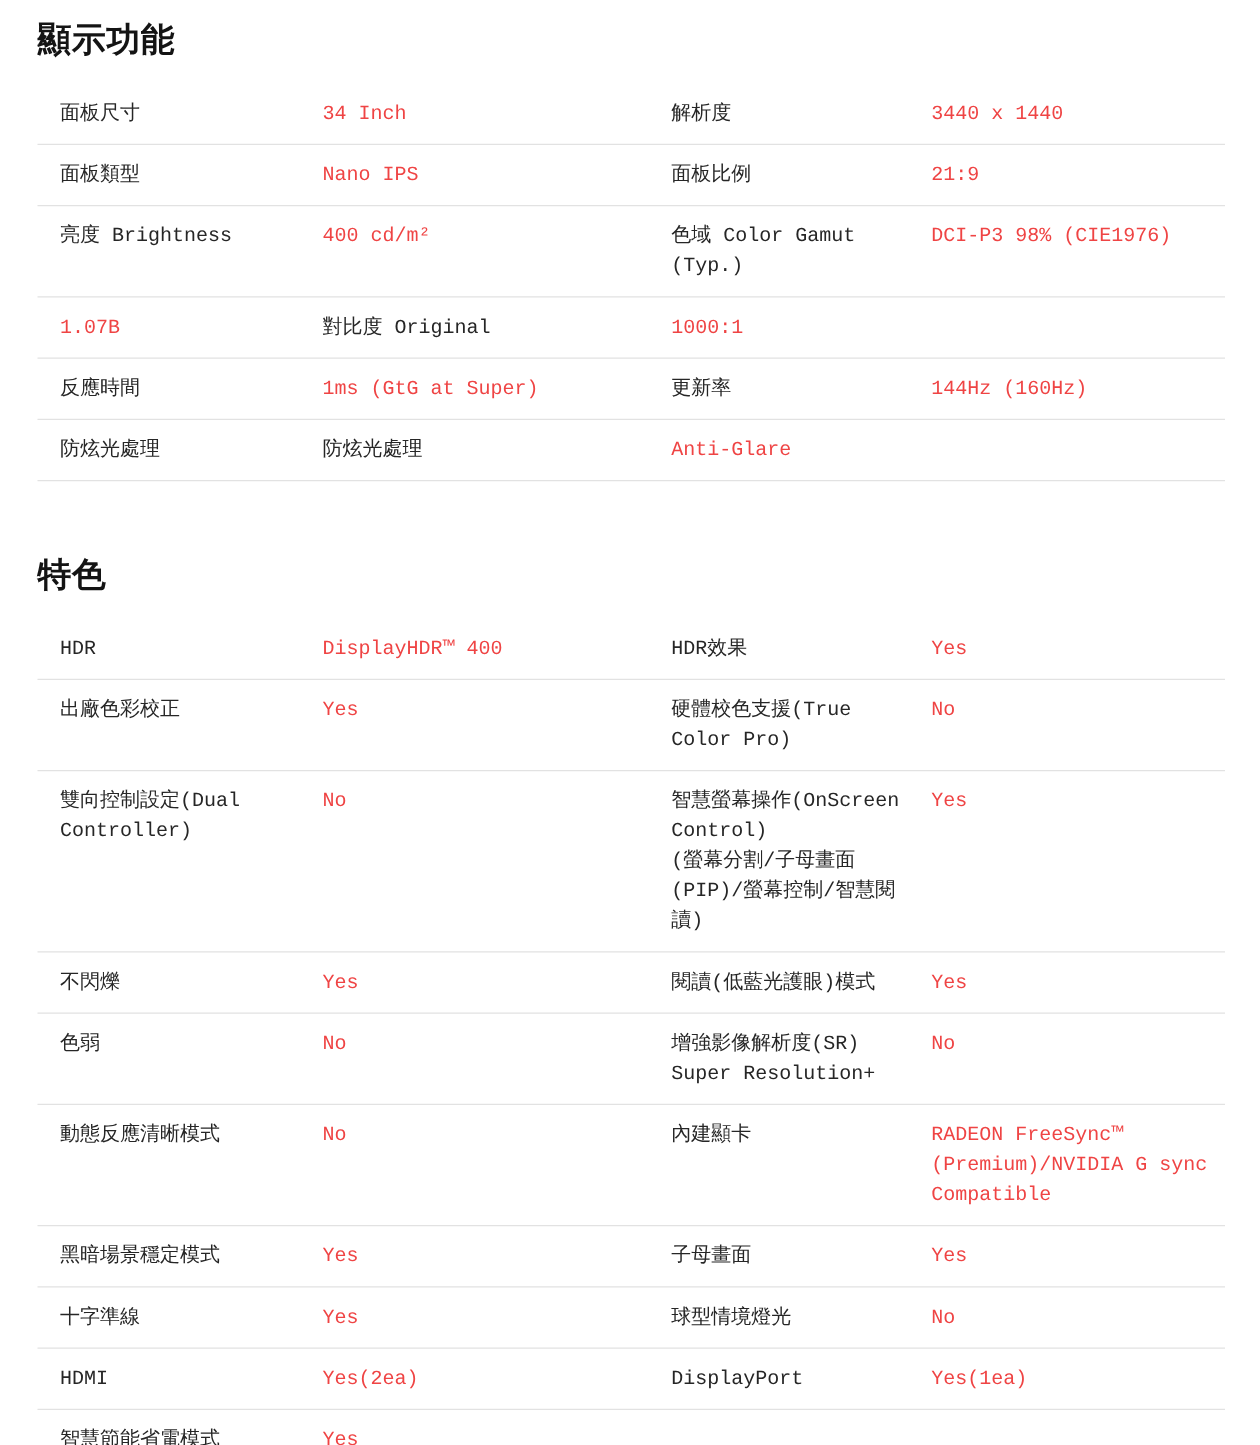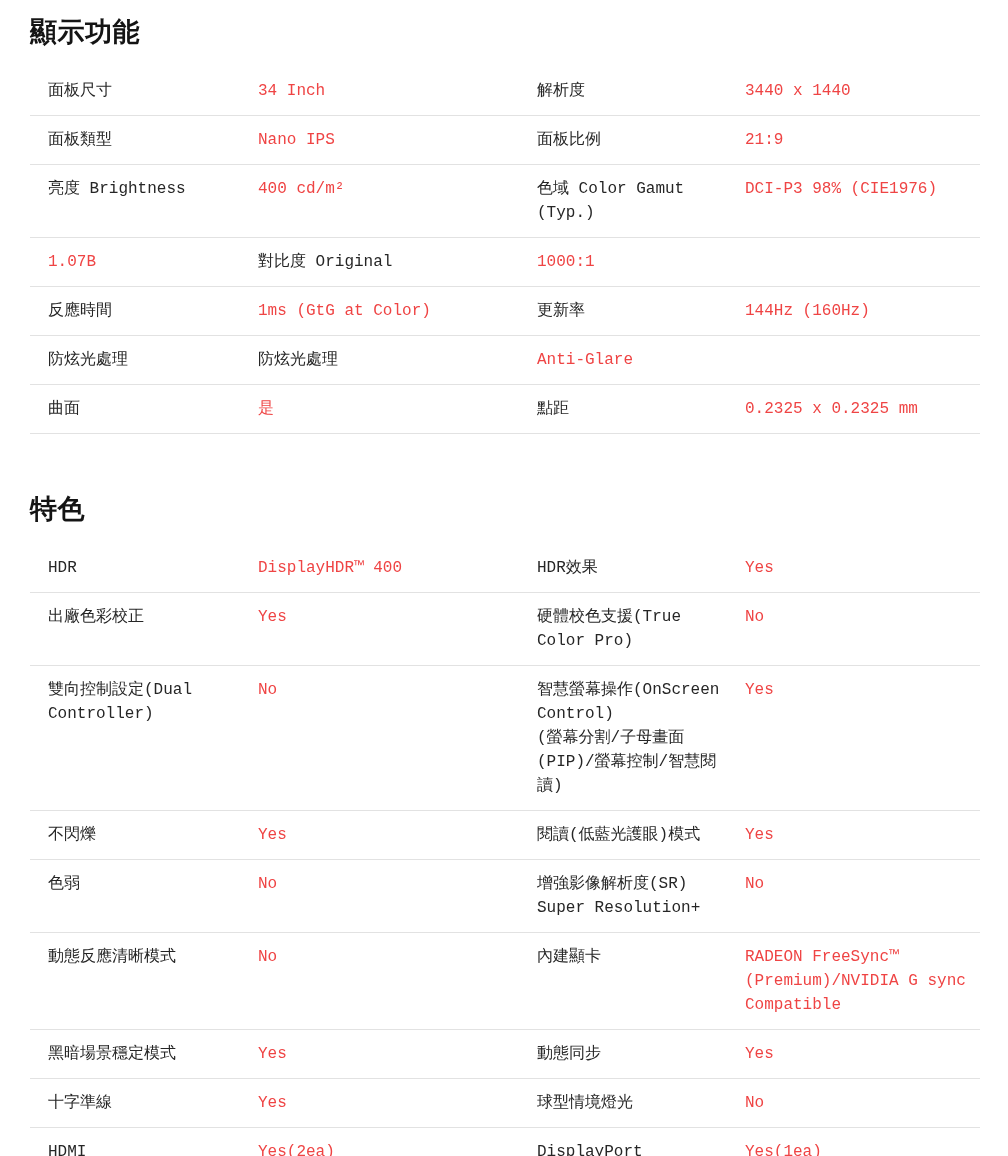--- a/index.html
+++ b/index.html
@@ -59,34 +59,28 @@
             <div class="cell label">色域 Color Gamut (Typ.)</div>
             <div class="cell value">DCI-P3 98% (CIE1976)</div>
           </div>
           <div class="spec-row">
             <div class="cell value">1.07B</div>
             <div class="cell label">對比度 Original</div>
             <div class="cell value">1000:1</div>
           </div>
           <div class="spec-row">
             <div class="cell label">反應時間</div>
-            <div class="cell value">1ms (GtG at Color)</div>
+            <div class="cell value">1ms (GtG at Super)</div>
             <div class="cell label">更新率</div>
             <div class="cell value">144Hz (160Hz)</div>
           </div>
           <div class="spec-row">
             <div class="cell label">防炫光處理</div>
             <div class="cell label">防炫光處理</div>
             <div class="cell value">Anti-Glare</div>
-          </div>
-          <div class="spec-row">
-            <div class="cell label">曲面</div>
-            <div class="cell value">是</div>
-            <div class="cell label">點距</div>
-            <div class="cell value">0.2325 x 0.2325 mm</div>
           </div>
         </div>
       </section>
       <section class="spec-section">
         <h2 class="section-title">特色</h2>
         <div class="spec-table">
           <div class="spec-row">
             <div class="cell label">HDR</div>
             <div class="cell value">DisplayHDR™ 400</div>
             <div class="cell label">HDR效果</div>
@@ -120,21 +114,21 @@
           </div>
           <div class="spec-row">
             <div class="cell label">動態反應清晰模式</div>
             <div class="cell value">No</div>
             <div class="cell label">內建顯卡</div>
             <div class="cell value">RADEON FreeSync™ (Premium)/NVIDIA G sync Compatible</div>
           </div>
           <div class="spec-row">
             <div class="cell label">黑暗場景穩定模式</div>
             <div class="cell value">Yes</div>
-            <div class="cell label">動態同步</div>
+            <div class="cell label">子母畫面</div>
             <div class="cell value">Yes</div>
           </div>
           <div class="spec-row">
             <div class="cell label">十字準線</div>
             <div class="cell value">Yes</div>
             <div class="cell label">球型情境燈光</div>
             <div class="cell value">No</div>
           </div>
           <div class="spec-row">
             <div class="cell label">HDMI</div>

